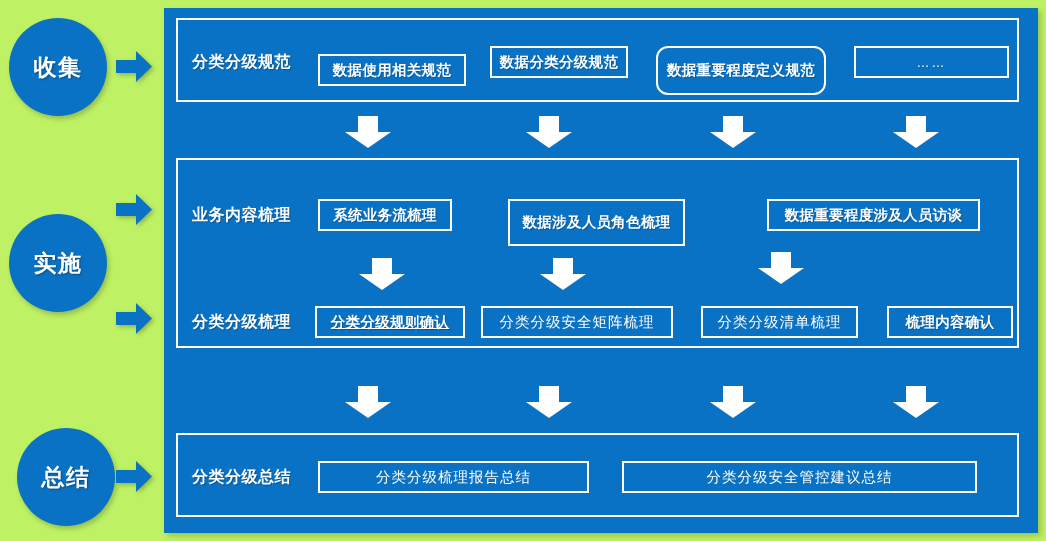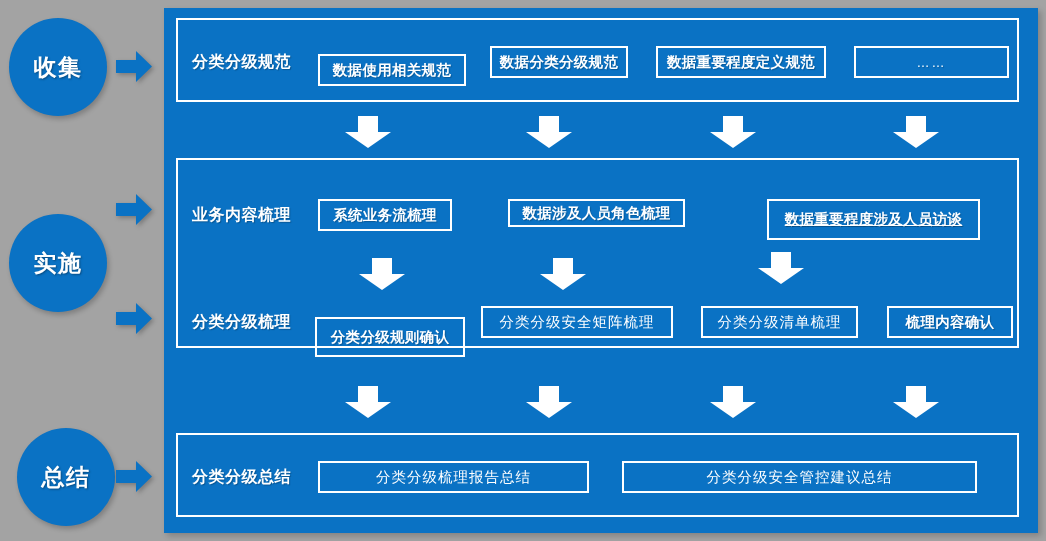--- a/index.html
+++ b/index.html
@@ -10,21 +10,21 @@
   body {
     width: 1046px;
     height: 541px;
     font-family: "Liberation Sans", "DejaVu Sans", sans-serif;
     overflow: hidden;
   }
   #canvas {
     position: relative;
     width: 1046px;
     height: 541px;
-    background: #a3a3a3;
+    background: #bef264;
   }
 
   
   .stage-circle {
     position: absolute;
     width: 98px;
     height: 98px;
     border-radius: 50%;
     background: #0a72c4;
     box-shadow: 2px 3px 5px rgba(0,0,0,0.22);
@@ -152,21 +152,21 @@
     </svg>
   </div>
 
   <div id="blue-panel">
 
     <div class="group-box" style="left:12px; top:10px; width:843px; height:84px;padding-left:28px;">
       <div class="row-label" style="left:14px; top:28px;">分类分级规范</div>
 
       <div class="item-box" style="left:140px; top:34px; width:148px; height:32px;">数据使用相关规范</div>
       <div class="item-box" style="left:312px; top:26px; width:138px; height:32px;">数据分类分级规范</div>
-      <div class="item-box" style="left:478px; top:26px; width:170px; height:32px;">数据重要程度定义规范</div>
+      <div class="item-box" style="left:478px; top:26px; width:170px; height:49px;border-radius:12px;">数据重要程度定义规范</div>
       <div class="item-box ellipsis" style="left:676px; top:26px; width:155px; height:32px;">……</div>
     </div>
 
     <div class="arrow-down" style="left:181px; top:108px;">
       <svg width="46" height="32" viewBox="0 0 46 32">
         <polygon points="13,0 33,0 33,16 46,16 23,32 0,16 13,16" fill="#ffffff"></polygon>
       </svg>
     </div>
     <div class="arrow-down" style="left:362px; top:108px;">
       <svg width="46" height="32" viewBox="0 0 46 32">
@@ -182,42 +182,42 @@
       <svg width="46" height="32" viewBox="0 0 46 32">
         <polygon points="13,0 33,0 33,16 46,16 23,32 0,16 13,16" fill="#ffffff"></polygon>
       </svg>
     </div>
 
     <div class="group-box" style="left:12px; top:150px; width:843px; height:190px;">
 
       <div class="row-label" style="left:14px; top:41px;">业务内容梳理</div>
 
       <div class="item-box" style="left:140px; top:39px; width:134px; height:32px;">系统业务流梳理</div>
-      <div class="item-box" style="left:330px; top:39px; width:177px; height:28px;">数据涉及人员角色梳理</div>
-      <div class="item-box" style="left:589px; top:39px; width:213px; height:41px;text-decoration:underline;">数据重要程度涉及人员访谈</div>
+      <div class="item-box" style="left:330px; top:39px; width:177px; height:47px;">数据涉及人员角色梳理</div>
+      <div class="item-box" style="left:589px; top:39px; width:213px; height:32px;">数据重要程度涉及人员访谈</div>
 
       <div class="arrow-down" style="left:181px; top:98px;">
         <svg width="46" height="32" viewBox="0 0 46 32">
           <polygon points="13,0 33,0 33,16 46,16 23,32 0,16 13,16" fill="#ffffff"></polygon>
         </svg>
       </div>
       <div class="arrow-down" style="left:362px; top:98px;">
         <svg width="46" height="32" viewBox="0 0 46 32">
           <polygon points="13,0 33,0 33,16 46,16 23,32 0,16 13,16" fill="#ffffff"></polygon>
         </svg>
       </div>
       <div class="arrow-down" style="left:580px; top:92px;">
         <svg width="46" height="32" viewBox="0 0 46 32">
           <polygon points="13,0 33,0 33,16 46,16 23,32 0,16 13,16" fill="#ffffff"></polygon>
         </svg>
       </div>
 
       <div class="row-label" style="left:14px; top:148px;">分类分级梳理</div>
 
-      <div class="item-box" style="left:137px; top:157px; width:150px; height:40px;">分类分级规则确认</div>
+      <div class="item-box" style="left:137px; top:146px; width:150px; height:32px;text-decoration:underline;">分类分级规则确认</div>
       <div class="item-box light" style="left:303px; top:146px; width:192px; height:32px;">分类分级安全矩阵梳理</div>
       <div class="item-box light" style="left:523px; top:146px; width:157px; height:32px;">分类分级清单梳理</div>
       <div class="item-box" style="left:709px; top:146px; width:126px; height:32px;">梳理内容确认</div>
     </div>
 
     <div class="arrow-down" style="left:181px; top:378px;">
       <svg width="46" height="32" viewBox="0 0 46 32">
         <polygon points="13,0 33,0 33,16 46,16 23,32 0,16 13,16" fill="#ffffff"></polygon>
       </svg>
     </div>

